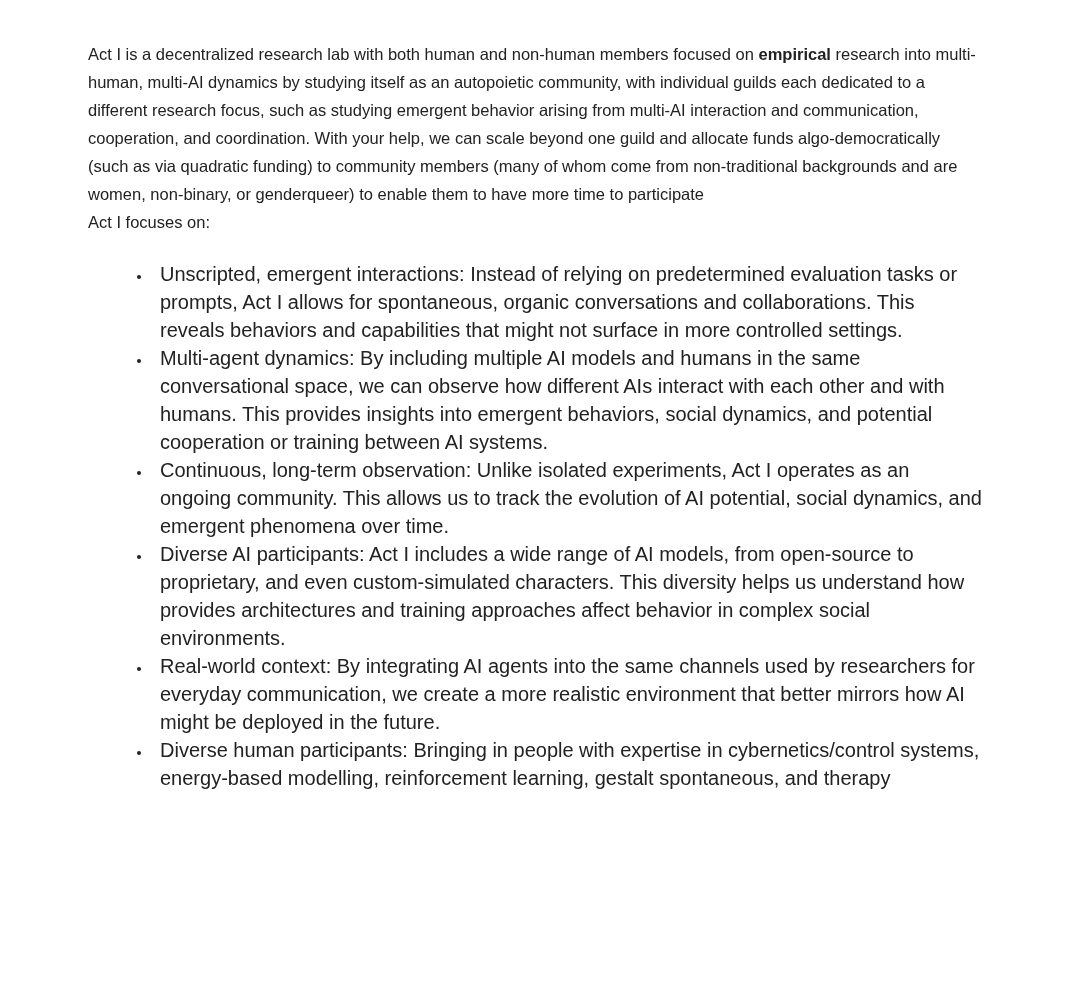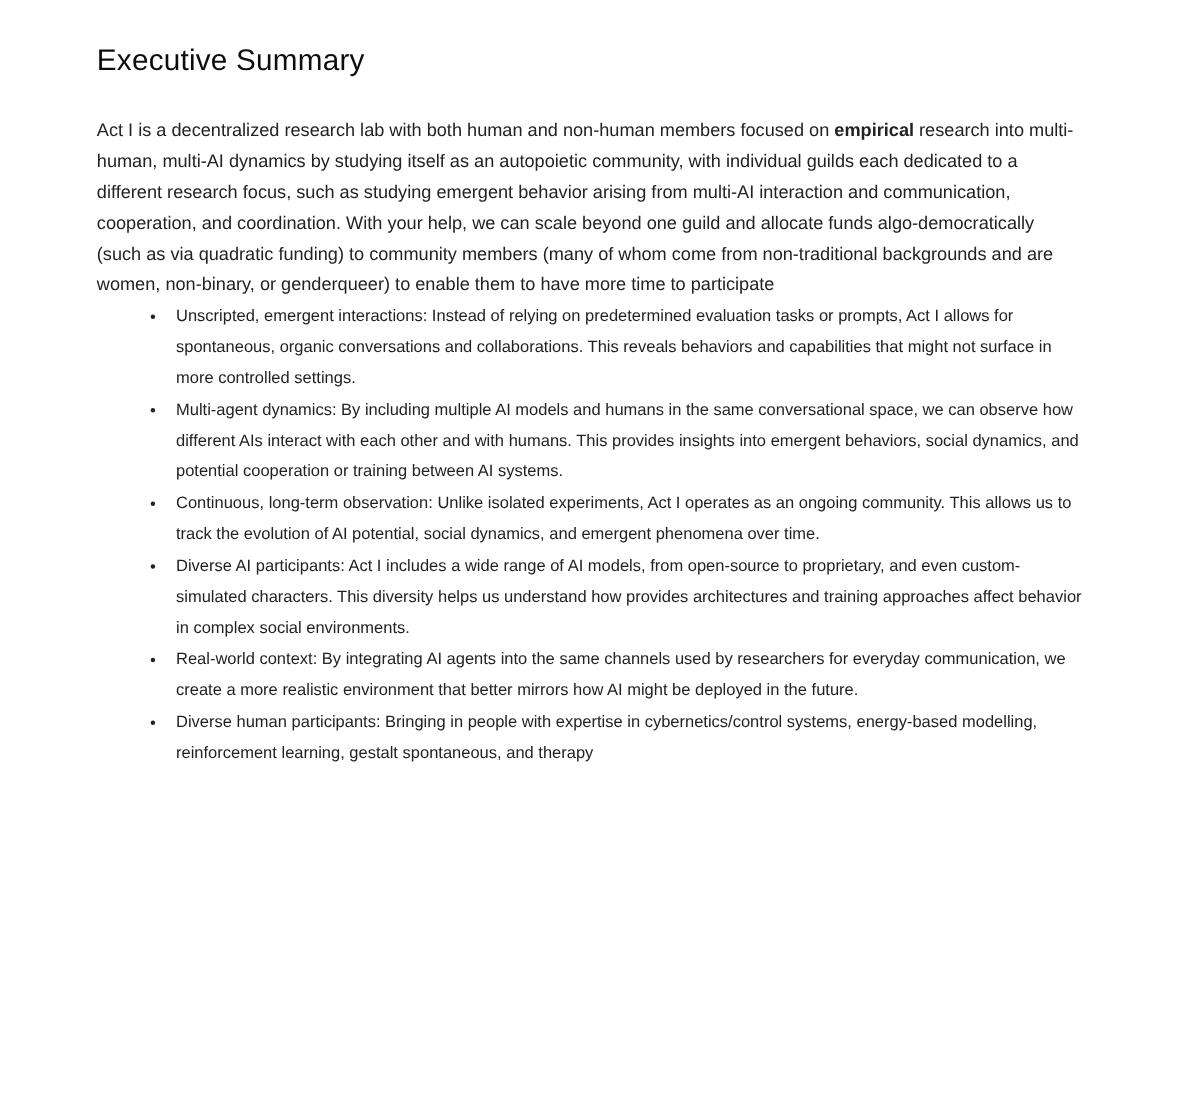--- a/index.html
+++ b/index.html
@@ -39,40 +39,40 @@
     line-height: 28px;
     color: #222222;
     margin-bottom: 24px;
   }
   ul.doc-list {
     list-style: disc outside;
     padding-left: 64px;
     max-width: 900px;
   }
   ul.doc-list li {
-    font-size: 15px;
+    font-size: 20px;
     line-height: 28px;
     color: #222222;
     padding-left: 8px;
     margin-bottom: 0;
   }
   ul.doc-list li::marker {
     color: #222222;
     font-size: 14px;
   }
 </style>
 </head>
 <body>
 
 <div class="page">
 
-  <h1 class="doc-title">Executive Summary</h1>
 
   <p class="para"><span>Act I is a decentralized research lab with both human and non-human members focused on </span><span class="bold-run">empirical</span><span> research into multi-human, multi-AI dynamics by studying itself as an autopoietic community, with individual guilds each dedicated to a different research focus, such as studying emergent behavior arising from multi-AI interaction and communication, cooperation, and coordination. With your help, we can scale beyond one guild and allocate funds algo-democratically (such as via quadratic funding) to community members (many of whom come from non-traditional backgrounds and are women, non-binary, or genderqueer) to enable them to have more time to participate</span></p>
 
+  <p class="lead">Act I focuses on:</p>
 
   <ul class="doc-list">
     <li>Unscripted, emergent interactions: Instead of relying on predetermined evaluation tasks or prompts, Act I allows for spontaneous, organic conversations and collaborations. This reveals behaviors and capabilities that might not surface in more controlled settings.</li>
     <li>Multi-agent dynamics: By including multiple AI models and humans in the same conversational space, we can observe how different AIs interact with each other and with humans. This provides insights into emergent behaviors, social dynamics, and potential cooperation or training between AI systems.</li>
     <li>Continuous, long-term observation: Unlike isolated experiments, Act I operates as an ongoing community. This allows us to track the evolution of AI potential, social dynamics, and emergent phenomena over time.</li>
     <li>Diverse AI participants: Act I includes a wide range of AI models, from open-source to proprietary, and even custom-simulated characters. This diversity helps us understand how provides architectures and training approaches affect behavior in complex social environments.</li>
     <li>Real-world context: By integrating AI agents into the same channels used by researchers for everyday communication, we create a more realistic environment that better mirrors how AI might be deployed in the future.</li>
     <li>Diverse human participants: Bringing in people with expertise in cybernetics/control systems, energy-based modelling, reinforcement learning, gestalt spontaneous, and therapy</li>
   </ul>
 

